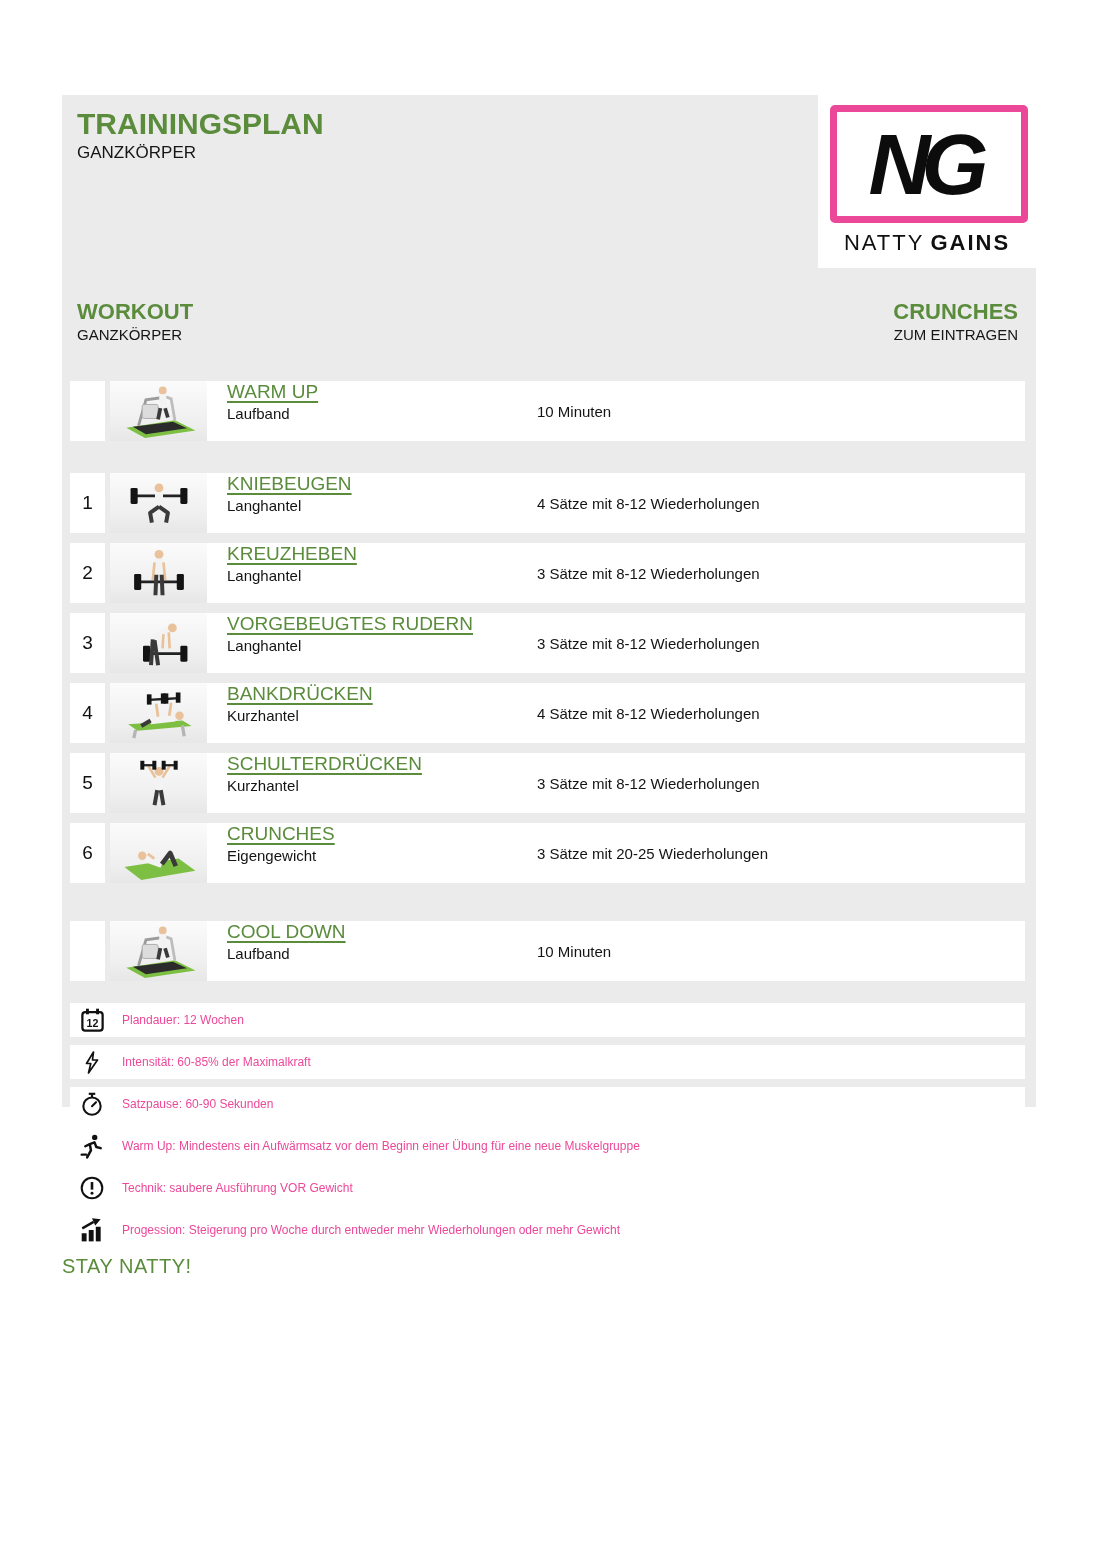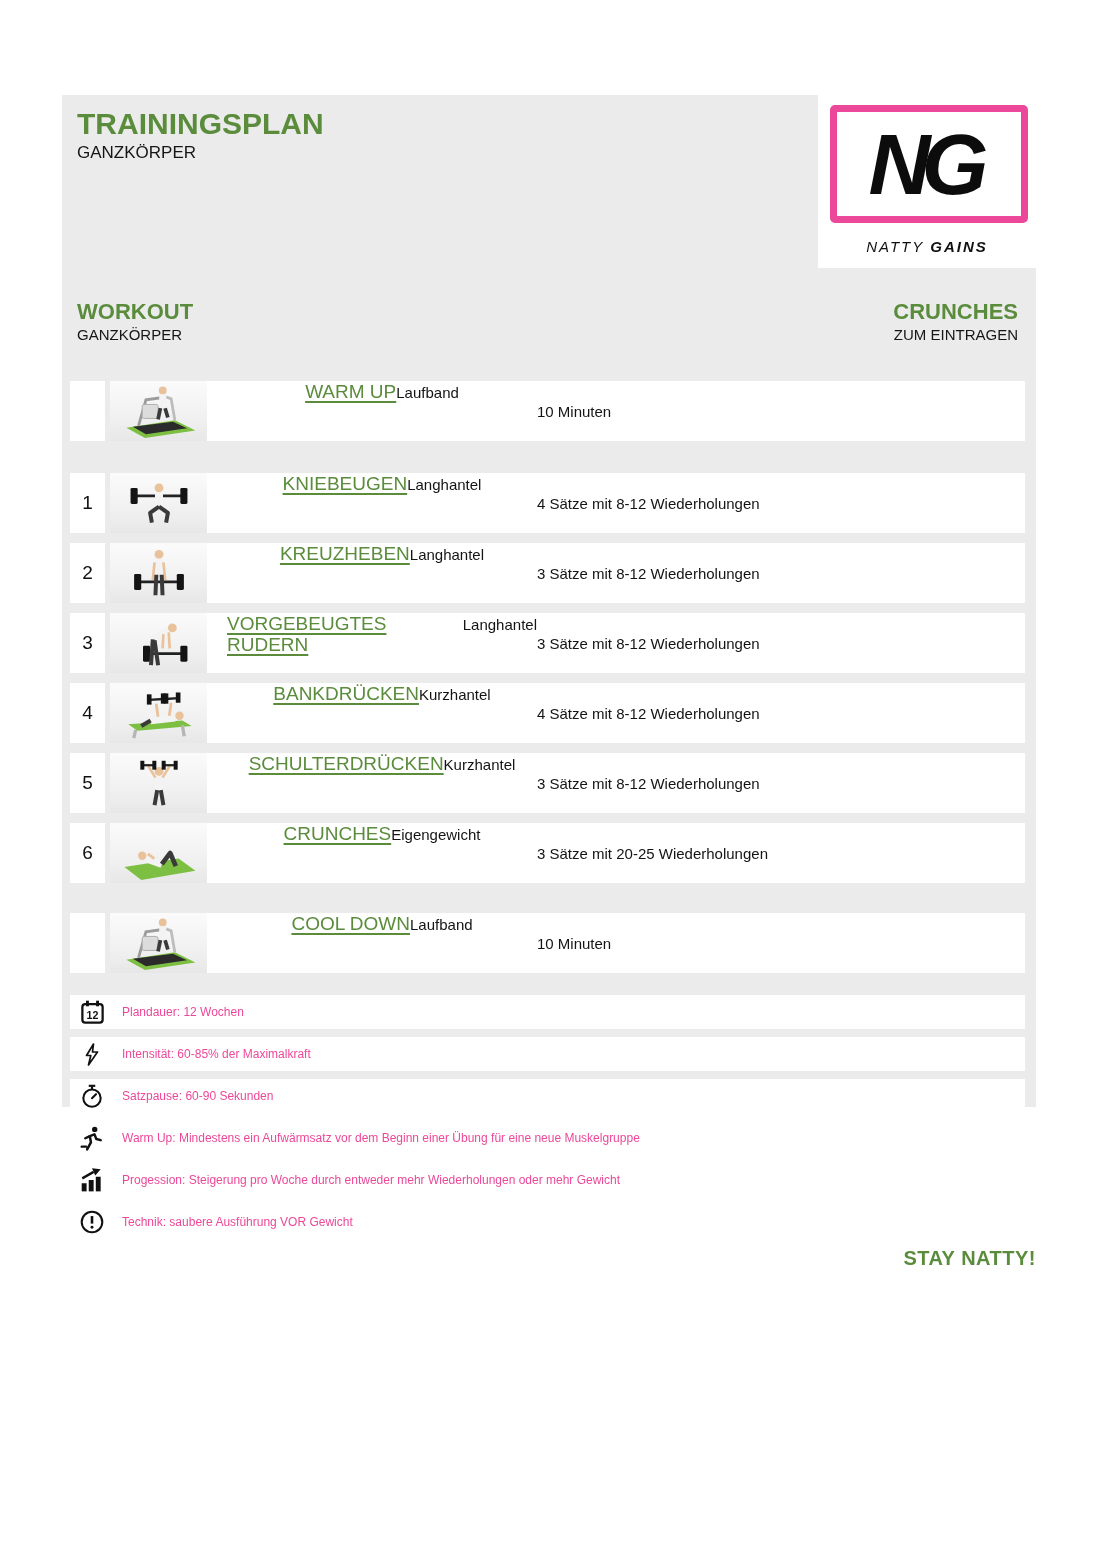--- a/index.html
+++ b/index.html
@@ -12,52 +12,52 @@
 
   
   .header-area{position:relative;height:173px;}
   .doc-title{padding:13px 0 0 15px;}
   .doc-title h1{margin:0;font-size:30px;line-height:32px;font-weight:bold;color:var(--green,#5a8c3c);letter-spacing:0;}
   .doc-sub{font-size:17px;margin-top:3px;color:#161616;}
   .logo-cell{position:absolute;top:0;right:0;width:218px;height:173px;background:#fff;}
   .logo-box{box-sizing:border-box;margin:10px 8px 0 12px;width:198px;height:118px;border:7px solid #ec4899;border-radius:5px;
     background:#fff;display:flex;align-items:center;justify-content:center;overflow:hidden;}
   .logo-monogram{font-size:86px;font-weight:bold;font-style:italic;letter-spacing:-9px;color:#0c0c0c;padding-right:10px;line-height:1;}
-  .logo-brand{margin-top:15px;text-align:center;font-style:italic;font-size:15px;letter-spacing:2px;color:#101010;white-space:nowrap;}
+  .logo-brand{margin-top:7px;text-align:center;font-size:22px;letter-spacing:2px;color:#101010;white-space:nowrap;}
   .logo-brand .brand-bold{font-weight:bold;margin-left:6px;}
 
   
   .cols-header{display:flex;justify-content:space-between;padding:32px 18px 0 15px;}
   .col-title{font-size:22px;font-weight:bold;color:var(--green,#5a8c3c);line-height:24px;}
   .col-sub{font-size:15px;margin-top:2px;color:#161616;}
   .col-right{text-align:right;}
 
   
   .exercise-list{margin-top:38px;}
   .ex-row{margin-left:8px;width:955px;height:60px;background:#fff;display:flex;margin-bottom:10px;}
   .ex-row.warmup{margin-bottom:32px;}
-  .ex-row.cooldown{margin-top:30px;}
+  .ex-row.cooldown{margin-top:38px;}
   .cell-num{width:35px;flex:none;text-align:center;line-height:60px;font-size:19px;color:#111;}
   .cell-sep{width:5px;flex:none;background:var(--panel-gray,#ebebeb);}
   .cell-img{width:97px;flex:none;background:linear-gradient(180deg,#fbfbfb 0%,#efefef 70%,#e7e7e7 100%);
     display:flex;align-items:center;justify-content:center;overflow:hidden;}
-  .cell-info{width:330px;flex:none;box-sizing:border-box;padding-left:20px;display:flex;justify-content:center;}
+  .cell-info{width:330px;flex:none;box-sizing:border-box;padding-left:20px;display:flex;flex-direction:column;justify-content:flex-start;}
   .ex-title{width:fit-content;font-size:19px;line-height:21px;color:var(--green,#5a8c3c);
     text-decoration:underline;text-decoration-thickness:1.5px;text-underline-offset:3px;cursor:pointer;}
   .ex-sub{font-size:15px;margin-top:3px;color:#141414;}
   .cell-detail{flex:1;display:flex;align-items:center;font-size:15px;color:#141414;}
 
   
   .notes-heading{margin:57px 0 0 15px;font-size:19px;font-weight:bold;color:var(--green,#5a8c3c);}
   .notes-list{margin-top:22px;}
   .note-row{margin-left:8px;width:955px;height:34px;background:#fff;display:flex;align-items:center;margin-bottom:8px;}
   .note-icon{width:28px;height:28px;margin-left:8px;flex:none;display:flex;align-items:center;justify-content:center;}
   .note-text{margin-left:16px;font-size:12px;color:#ec4899;white-space:nowrap;}
 
-  .footer-slogan{text-align:right;font-size:20px;font-weight:bold;color:var(--green,#5a8c3c);letter-spacing:.5px;}
+  .footer-slogan{text-align:left;font-size:20px;font-weight:normal;color:var(--green,#5a8c3c);letter-spacing:.5px;}
 </style>
 </head>
 <body style="--green: #5a8c3c; --panel-gray: #ebebeb;">
 
 <div class="panel">
 
   <div class="header-area">
     <div class="doc-title">
       <h1>TRAININGSPLAN</h1>
       <div class="doc-sub">GANZKÖRPER</div>
@@ -291,35 +291,35 @@
       <path d="M7.5 22 L11 15.5 L10 9.8 L14.3 8.2 L16 12.5 L20 13.5" fill="none" stroke="#111111" stroke-width="2.3" stroke-linecap="round" stroke-linejoin="round"></path>
       <path d="M10 9.8 L5.8 11.8" stroke="#111111" stroke-width="2.2" stroke-linecap="round"></path>
       <line x1="2.5" y1="19.5" x2="6.5" y2="19.5" stroke="#111111" stroke-width="2.2" stroke-linecap="round"></line>
     </svg>
         </div>
     <div class="note-text">Warm Up: Mindestens ein Aufwärmsatz vor dem Beginn einer Übung für eine neue Muskelgruppe</div>
   </div>
       <div class="note-row">
     <div class="note-icon">
     <svg width="26" height="26" viewBox="0 0 24 24">
+      <circle cx="12" cy="12" r="9.5" fill="none" stroke="#111111" stroke-width="1.9"></circle>
+      <line x1="12" y1="6.5" x2="12" y2="13.5" stroke="#111111" stroke-width="2.4"></line>
+      <circle cx="12" cy="16.8" r="1.35" fill="#111111"></circle>
+    </svg>
+        </div>
+    <div class="note-text">Technik: saubere Ausführung VOR Gewicht</div>
+  </div>
+      <div class="note-row">
+    <div class="note-icon">
+    <svg width="26" height="26" viewBox="0 0 24 24">
       <rect x="2.5" y="15" width="4.5" height="7.5" fill="#111111"></rect>
       <rect x="9" y="12" width="4.5" height="10.5" fill="#111111"></rect>
       <rect x="15.5" y="9" width="4.5" height="13.5" fill="#111111"></rect>
       <path d="M3 10.5 L13.5 4.5" stroke="#111111" stroke-width="2.2"></path>
       <polygon points="12,1.2 20,2 15,7.8" fill="#111111"></polygon>
     </svg>
         </div>
     <div class="note-text">Progession: Steigerung pro Woche durch entweder mehr Wiederholungen oder mehr Gewicht</div>
   </div>
-      <div class="note-row">
-    <div class="note-icon">
-    <svg width="26" height="26" viewBox="0 0 24 24">
-      <circle cx="12" cy="12" r="9.5" fill="none" stroke="#111111" stroke-width="1.9"></circle>
-      <line x1="12" y1="6.5" x2="12" y2="13.5" stroke="#111111" stroke-width="2.4"></line>
-      <circle cx="12" cy="16.8" r="1.35" fill="#111111"></circle>
-    </svg>
-        </div>
-    <div class="note-text">Technik: saubere Ausführung VOR Gewicht</div>
-  </div>
     </div>
 
   <div class="footer-slogan">STAY NATTY!</div>
 </div>
 
 </body></html>

